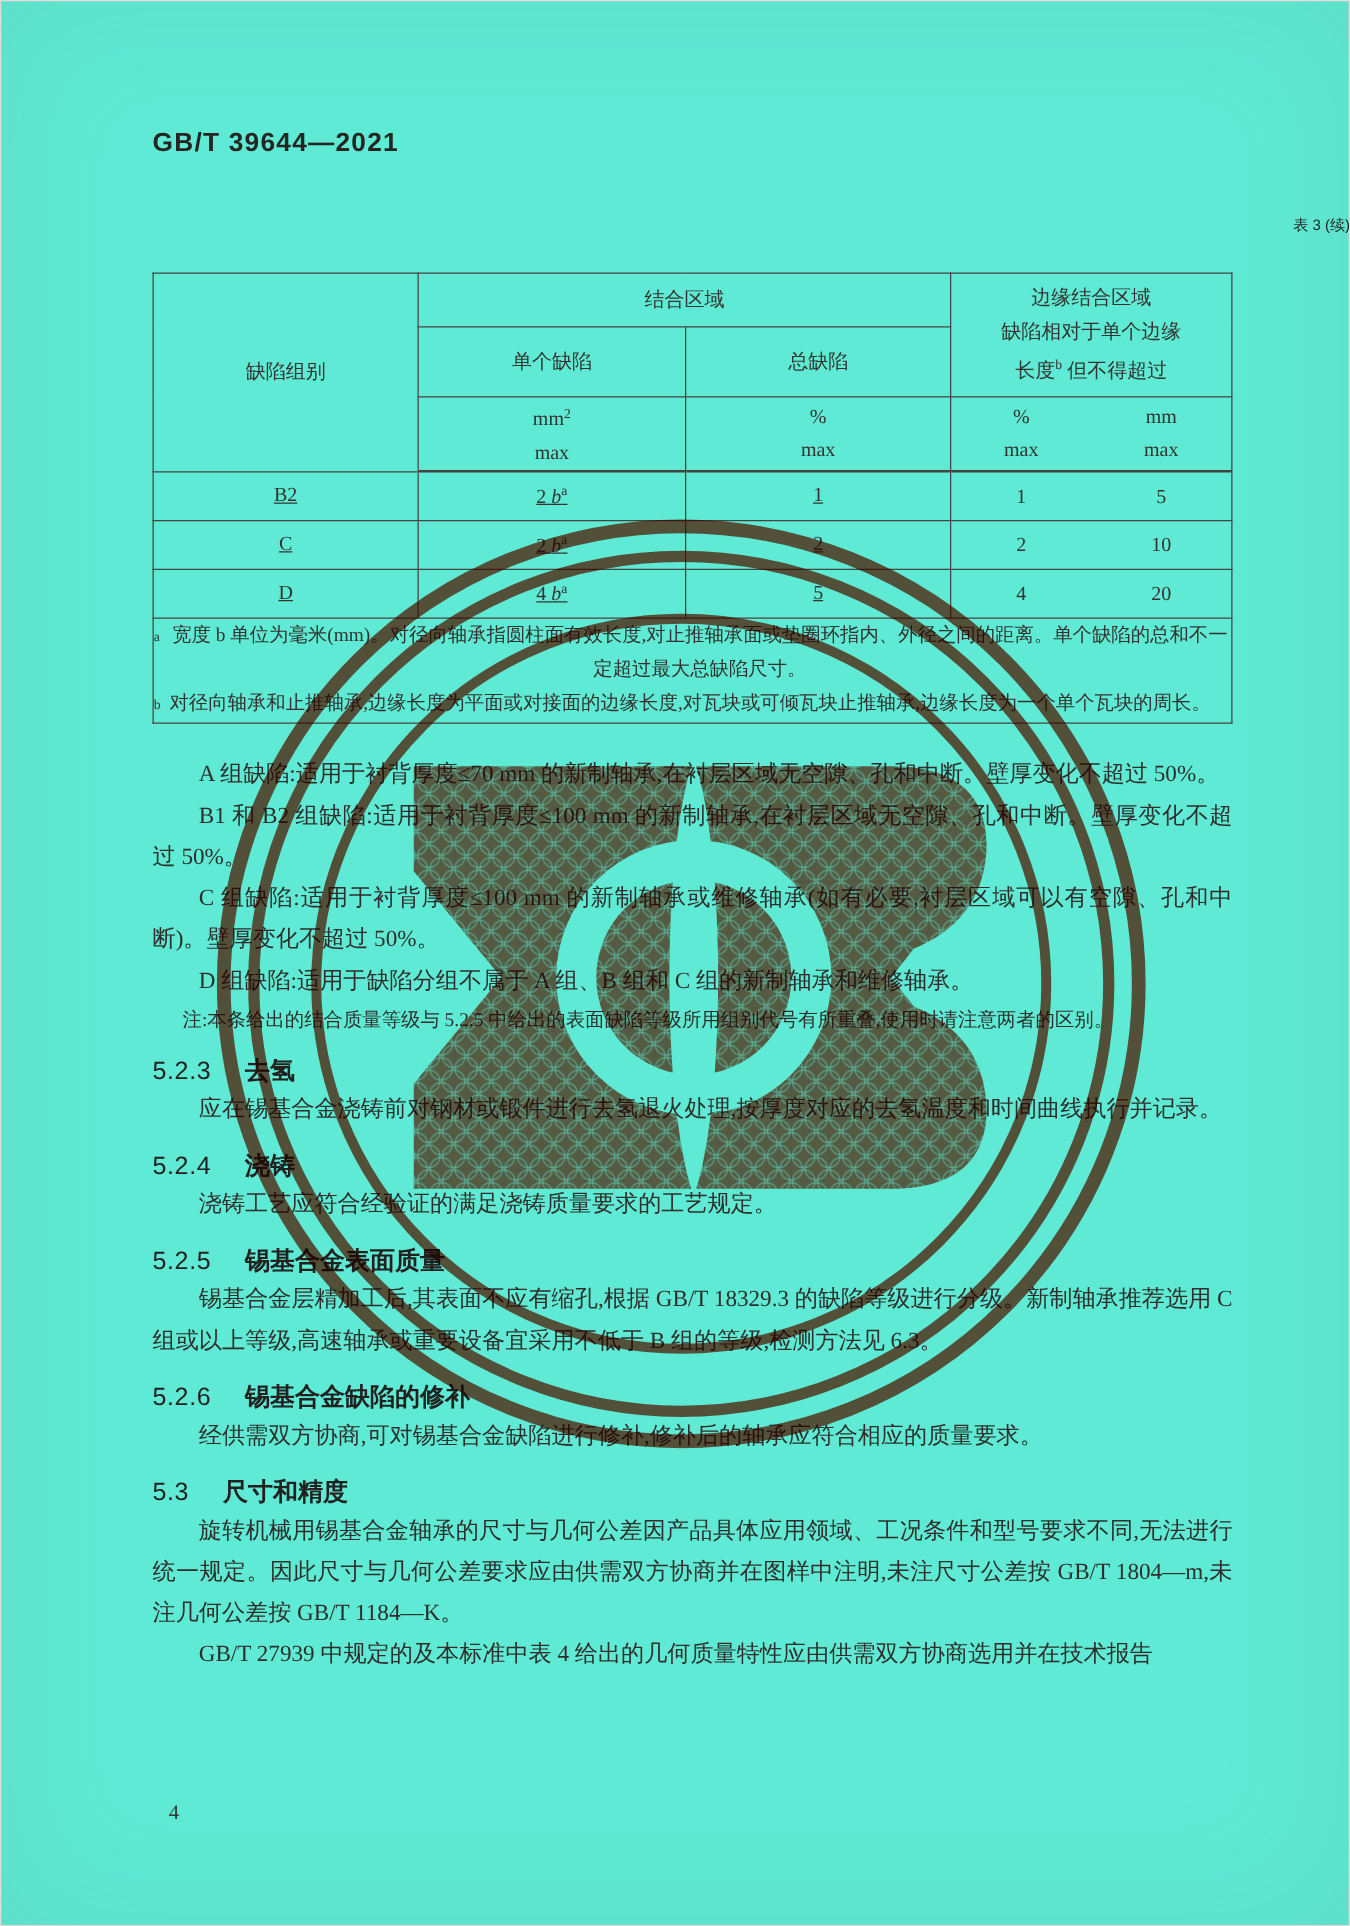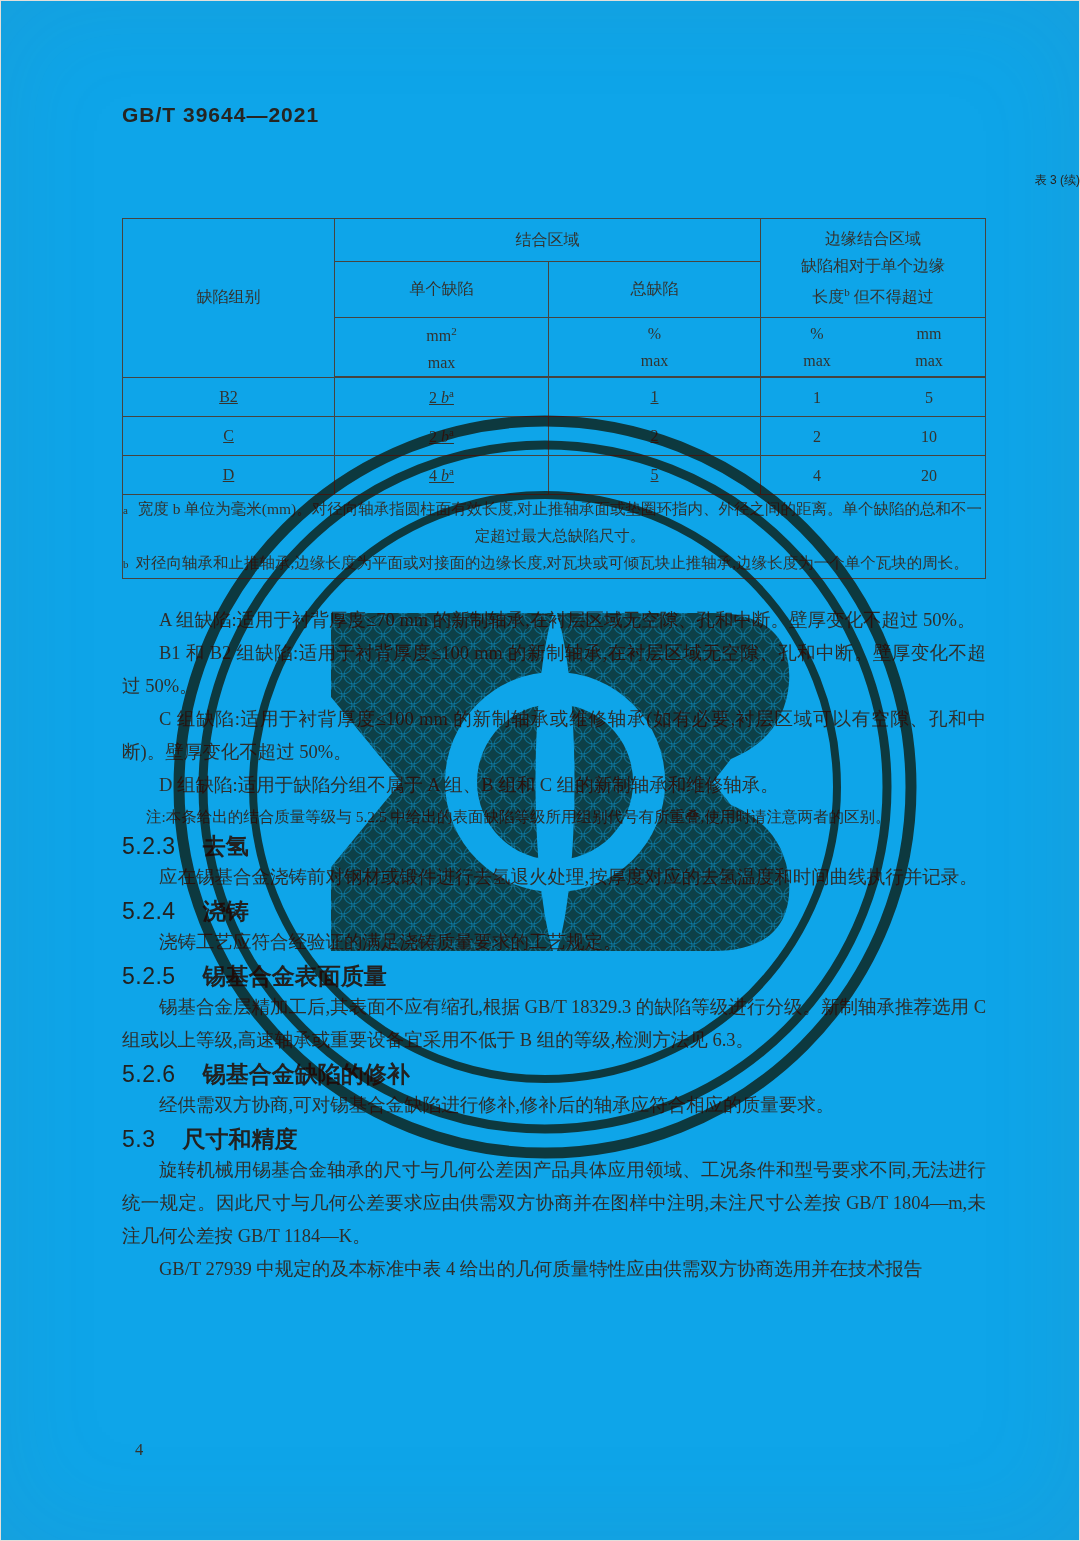--- a/index.html
+++ b/index.html
@@ -1,18 +1,18 @@
 <!DOCTYPE html>
 <html><head>
 <meta charset="utf-8">
 <style>
   html,body{margin:0;padding:0;background:#eceae6;}
   .page{
     position:relative;width:1080px;height:1541px;margin:0 auto;
-    background:#0ea5e9;overflow:hidden;color:#2f2e2b;
+    background:#5eead4;overflow:hidden;color:#2f2e2b;
     font-family:"Liberation Serif","DejaVu Serif",serif;
     box-shadow:inset 0 0 0 1px #e2dfda, inset 0 0 110px rgba(110,105,95,.10);
   }
   .doc-code{position:absolute;left:122px;top:103px;font-family:"Liberation Sans","DejaVu Sans",sans-serif;
     font-weight:700;font-size:21px;letter-spacing:1px;color:#262522;}
   .table-title{position:absolute;left:0;top:172px;width:100%;text-align:right;
     font-family:"Liberation Sans","DejaVu Sans",sans-serif;font-weight:400;font-size:12px;color:#262522;}
   table.std{position:absolute;left:122px;top:218px;width:863px;border-collapse:collapse;table-layout:fixed;}
   table.std td{border:1px solid #46443f;text-align:center;vertical-align:middle;
     font-size:16px;color:#34332f;padding:0;margin-left:36px;}
@@ -25,21 +25,21 @@
   .half{display:inline-block;width:50%;line-height:27px;}
   .halfline{display:block;}
   sup{font-size:11px;}
   i.var{font-family:"Liberation Serif",serif;font-style:italic;}
   td.fnotecell{text-align:left;padding:10px 14px 12px 18px;border-top-width:1px;}
   .fnote{display:flex;gap:7px;font-size:15.5px;line-height:27px;color:#33322e;}
   .fnote sup{flex:0 0 auto;margin-top:2px;}
   .content{position:absolute;left:122px;top:604px;width:864px;}
   p.body{margin:0;font-size:18.5px;line-height:33px;text-indent:2em;text-align:justify;}
   p.note{margin:2px 0 0 24px;font-size:15.5px;line-height:25px;text-align:justify;}
-  .sec-h{margin:2px 0 0 0;font-family:"Liberation Sans","DejaVu Sans",sans-serif;font-size:23px;
+  .sec-h{margin:13px 0 0 0;font-family:"Liberation Sans","DejaVu Sans",sans-serif;font-size:20px;
     line-height:30px;color:#222120;display:flex;align-items:baseline;}
   .sec-h .num{font-weight:500;letter-spacing:.5px;}
   .sec-h .ttl{font-weight:700;margin-left:27px;}
   .sec-p{margin:9px 0 0 0;}
   .page-num{position:absolute;left:135px;top:1440px;font-size:16.5px;color:#34332f;}
   .stamp{position:absolute;left:173px;top:415px;width:744px;height:744px;
     mix-blend-mode:multiply;opacity:.93;pointer-events:none;}
 </style>
 </head>
 <body>

